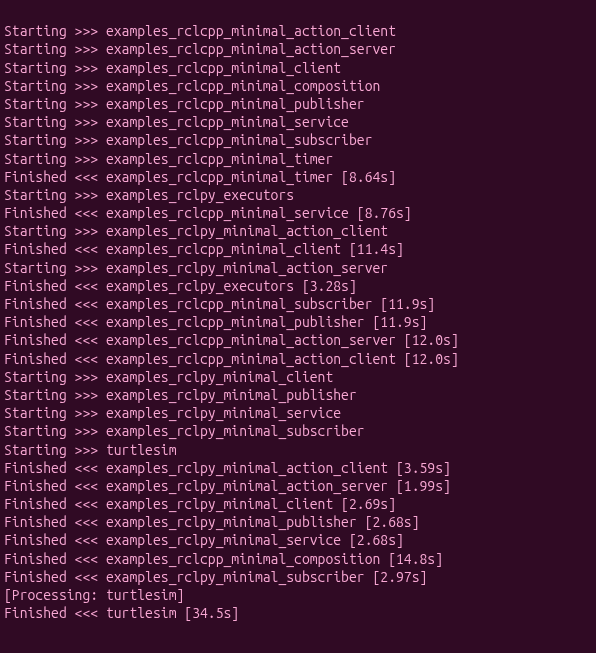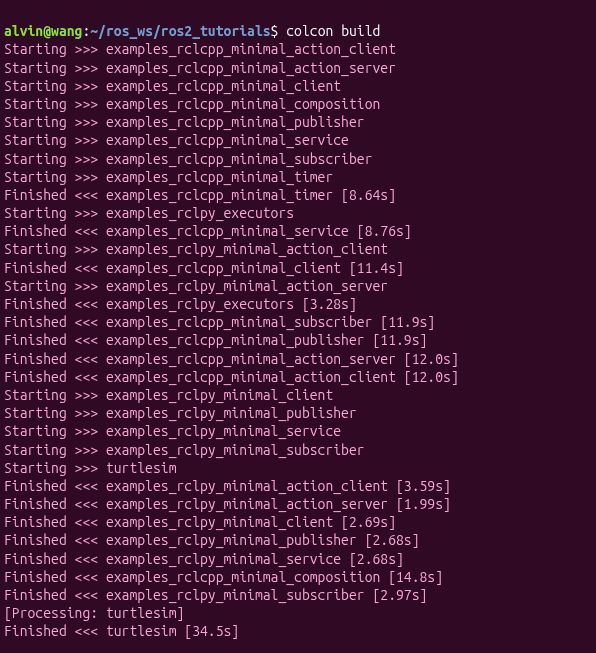--- a/index.html
+++ b/index.html
@@ -51,21 +51,21 @@
       margin-top: 40px;
     }
     .prompt-line {
       display: block;
     }
   </style>
 </head>
 <body>
 
 <div class="terminal">
-<span class="prompt-line"><span class="user">alvin</span><span class="at">@</span><span class="host">wang</span><span class="colon">:</span><span class="path">~/ros_ws/ros2_tutorials</span><span class="dollar">$ </span><span class="command">colcon build</span></span><span class="line">Starting &gt;&gt;&gt; examples_rclcpp_minimal_action_client</span>
+<span class="line">Starting &gt;&gt;&gt; examples_rclcpp_minimal_action_client</span>
 <span class="line">Starting &gt;&gt;&gt; examples_rclcpp_minimal_action_server</span>
 <span class="line">Starting &gt;&gt;&gt; examples_rclcpp_minimal_client</span>
 <span class="line">Starting &gt;&gt;&gt; examples_rclcpp_minimal_composition</span>
 <span class="line">Starting &gt;&gt;&gt; examples_rclcpp_minimal_publisher</span>
 <span class="line">Starting &gt;&gt;&gt; examples_rclcpp_minimal_service</span>
 <span class="line">Starting &gt;&gt;&gt; examples_rclcpp_minimal_subscriber</span>
 <span class="line">Starting &gt;&gt;&gt; examples_rclcpp_minimal_timer</span>
 <span class="line">Finished &lt;&lt;&lt; examples_rclcpp_minimal_timer [8.64s]</span>
 <span class="line">Starting &gt;&gt;&gt; examples_rclpy_executors</span>
 <span class="line">Finished &lt;&lt;&lt; examples_rclcpp_minimal_service [8.76s]</span>

